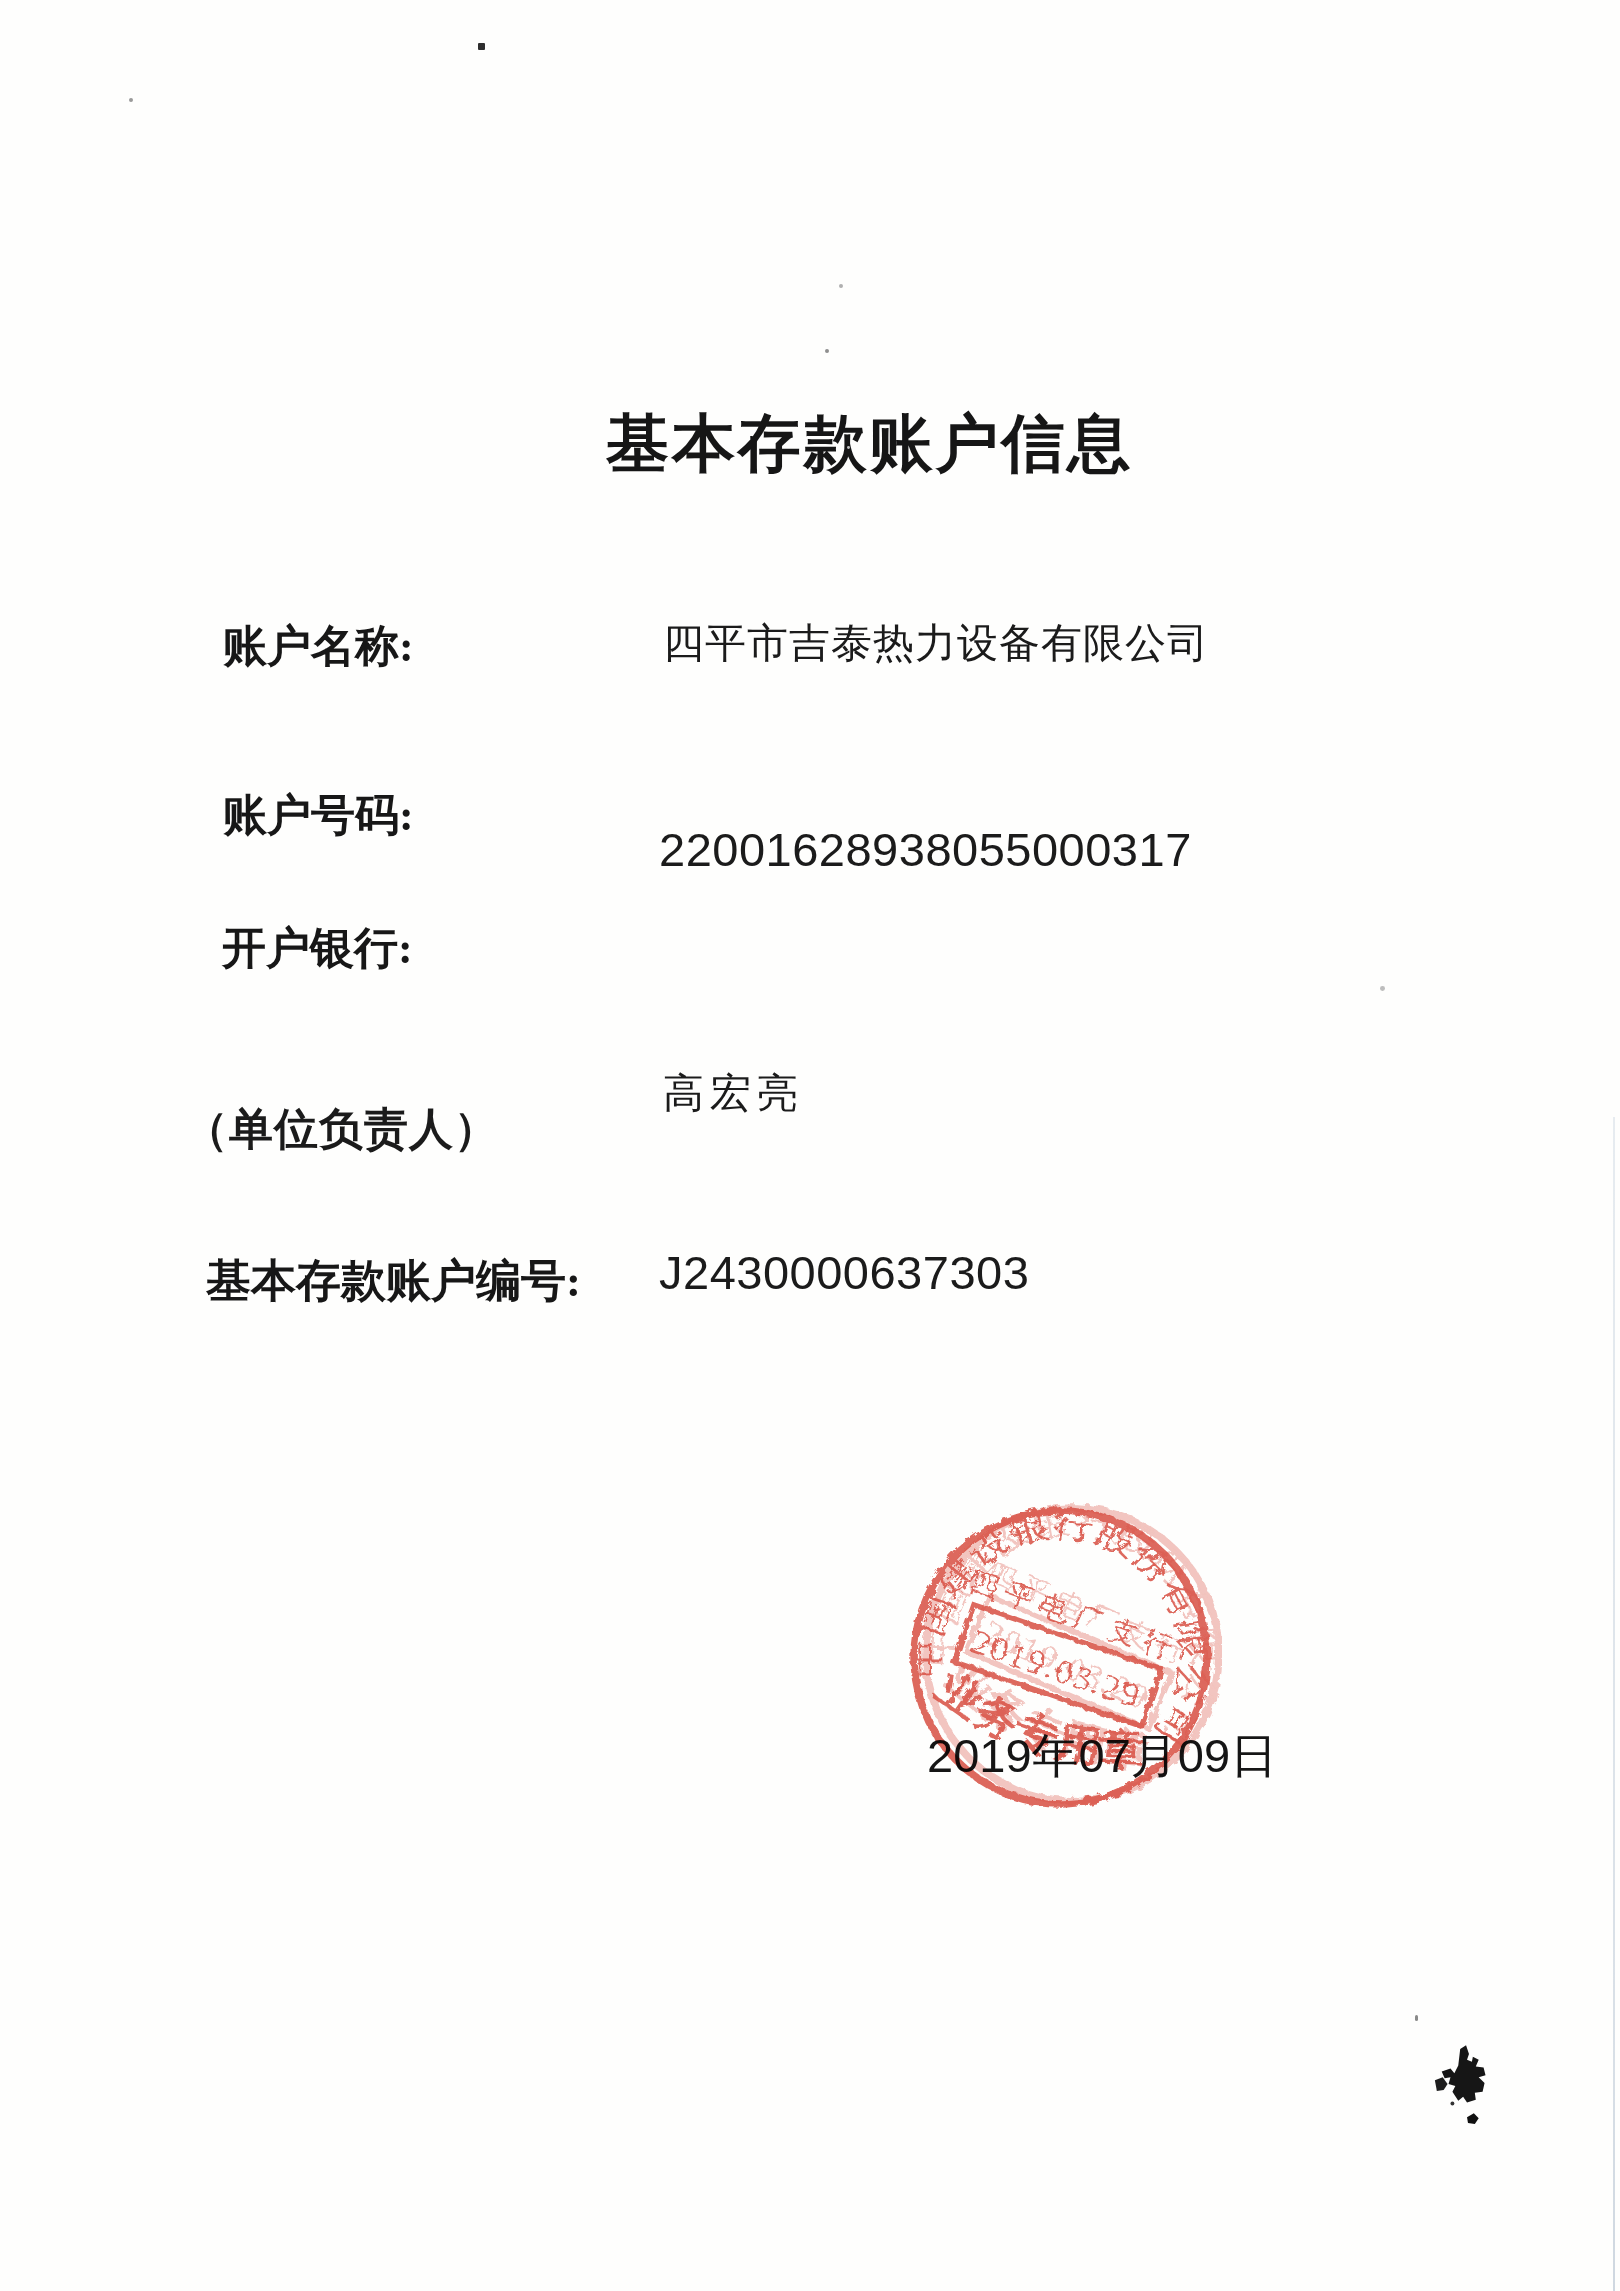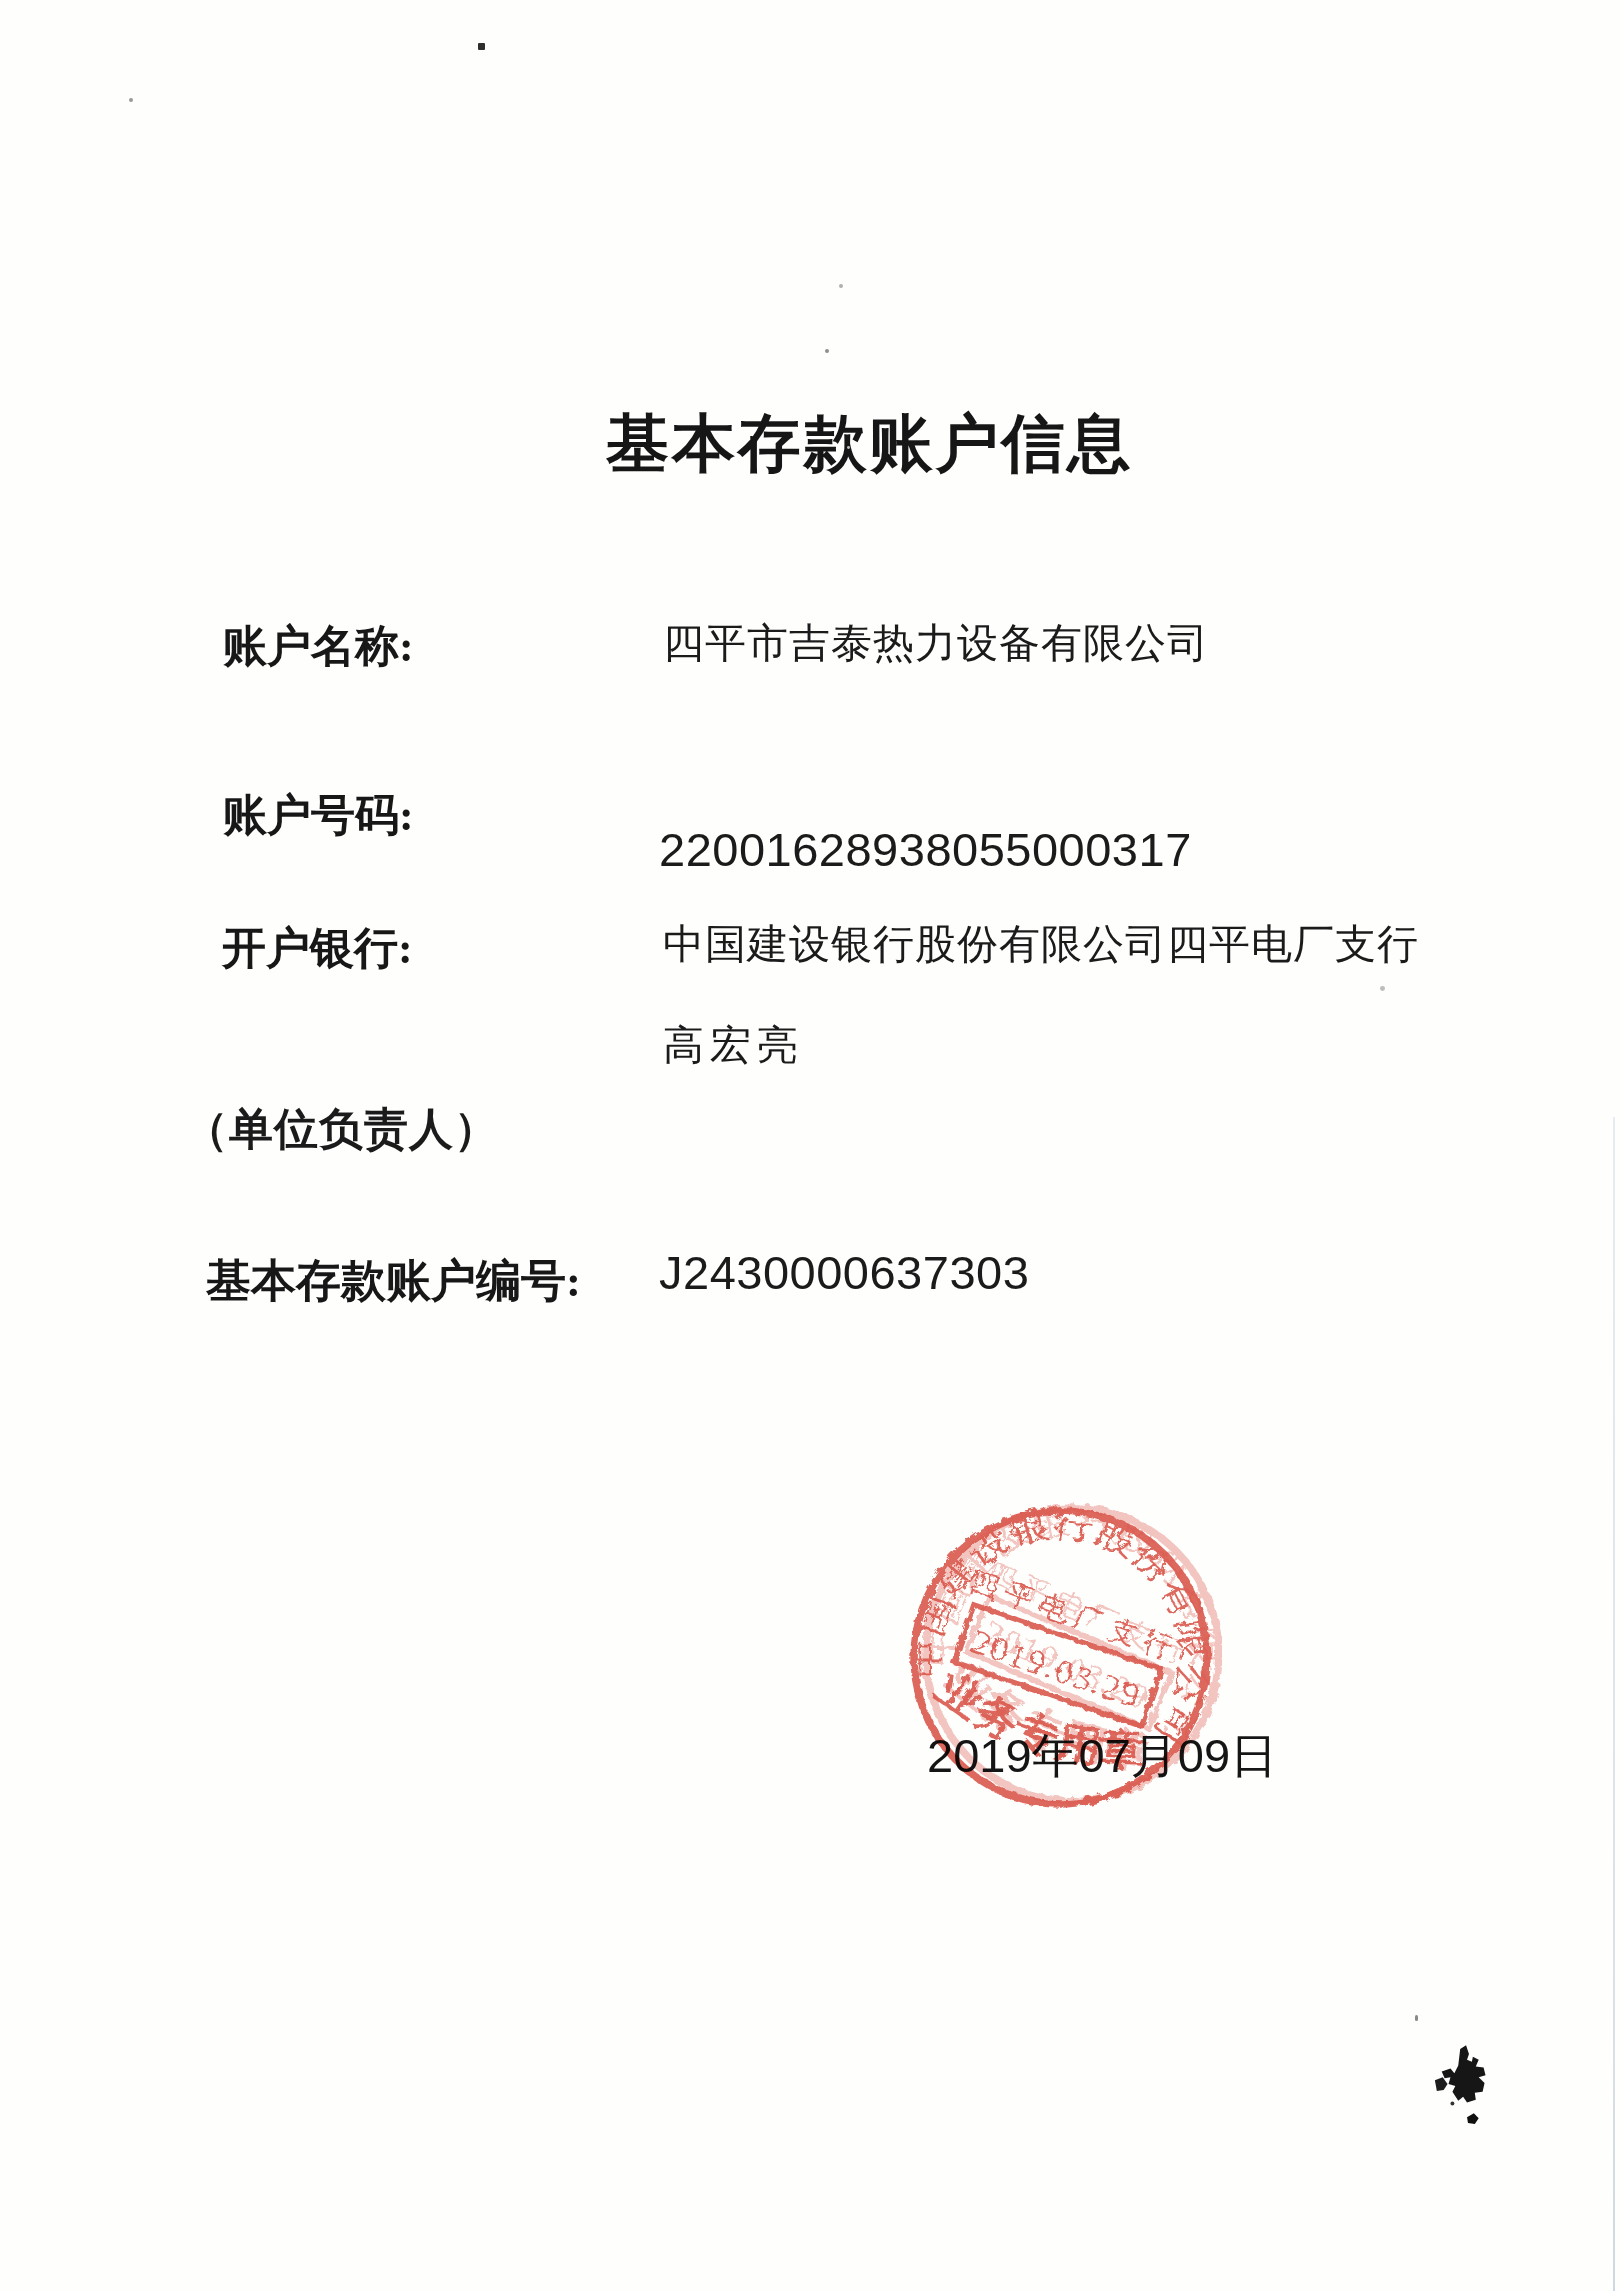--- a/index.html
+++ b/index.html
@@ -30,21 +30,21 @@
     font-size:47px; letter-spacing:0.5px; font-weight:400;
   }
   #r1l { left:223px; top:617px; }
   #r1v { left:663px; top:616px; }
   #r2l { left:223px; top:786px; }
   #r2v { left:659px; top:782px;margin-top:40px; }
   #r3l { left:222px; top:919px; }
   #r3v { left:663px; top:917px; }
   #r4l1 { left:218px; top:1031px; }
   #r4l2 { left:184px; top:1100px; font-weight:700; font-size:44px; }
-  #r4v  { left:663px; top:1018px; letter-spacing:5.9px; }
+  #r4v  { left:663px; top:1066px; letter-spacing:5.9px; }
   #r5l { left:206px; top:1251px; font-size:45px; }
   #r5v { left:659px; top:1245px; }
   .date-line {
     position:absolute; left:927px; top:1725px;
     display:flex; align-items:baseline; 
     font-family:"Liberation Sans", sans-serif;
     font-size:47px; color:#151515; white-space:nowrap;
   }
   .stamp-wrap {
     position:absolute; left:899px; top:1496px;
@@ -76,21 +76,20 @@
 
   <h1 class="doc-title">基本存款账户信息</h1>
 
   <div class="field-label" id="r1l">账户名称:</div>
   <div class="field-value" id="r1v">四平市吉泰热力设备有限公司</div>
 
   <div class="field-label" id="r2l">账户号码:</div>
   <div class="field-value num" id="r2v">22001628938055000317</div>
 
   <div class="field-label" id="r3l">开户银行:</div>
-  <div class="field-value" id="r3v">中国建设银行股份有限公司四平电厂支行</div>
 
   <div class="field-value" id="r4l2">（单位负责人）</div>
   <div class="field-value" id="r4v">高宏亮</div>
 
   <div class="field-label" id="r5l">基本存款账户编号:</div>
   <div class="field-value num" id="r5v">J2430000637303</div>
 
   <div class="date-line">
     <span>2019</span>
     <span>年</span>

